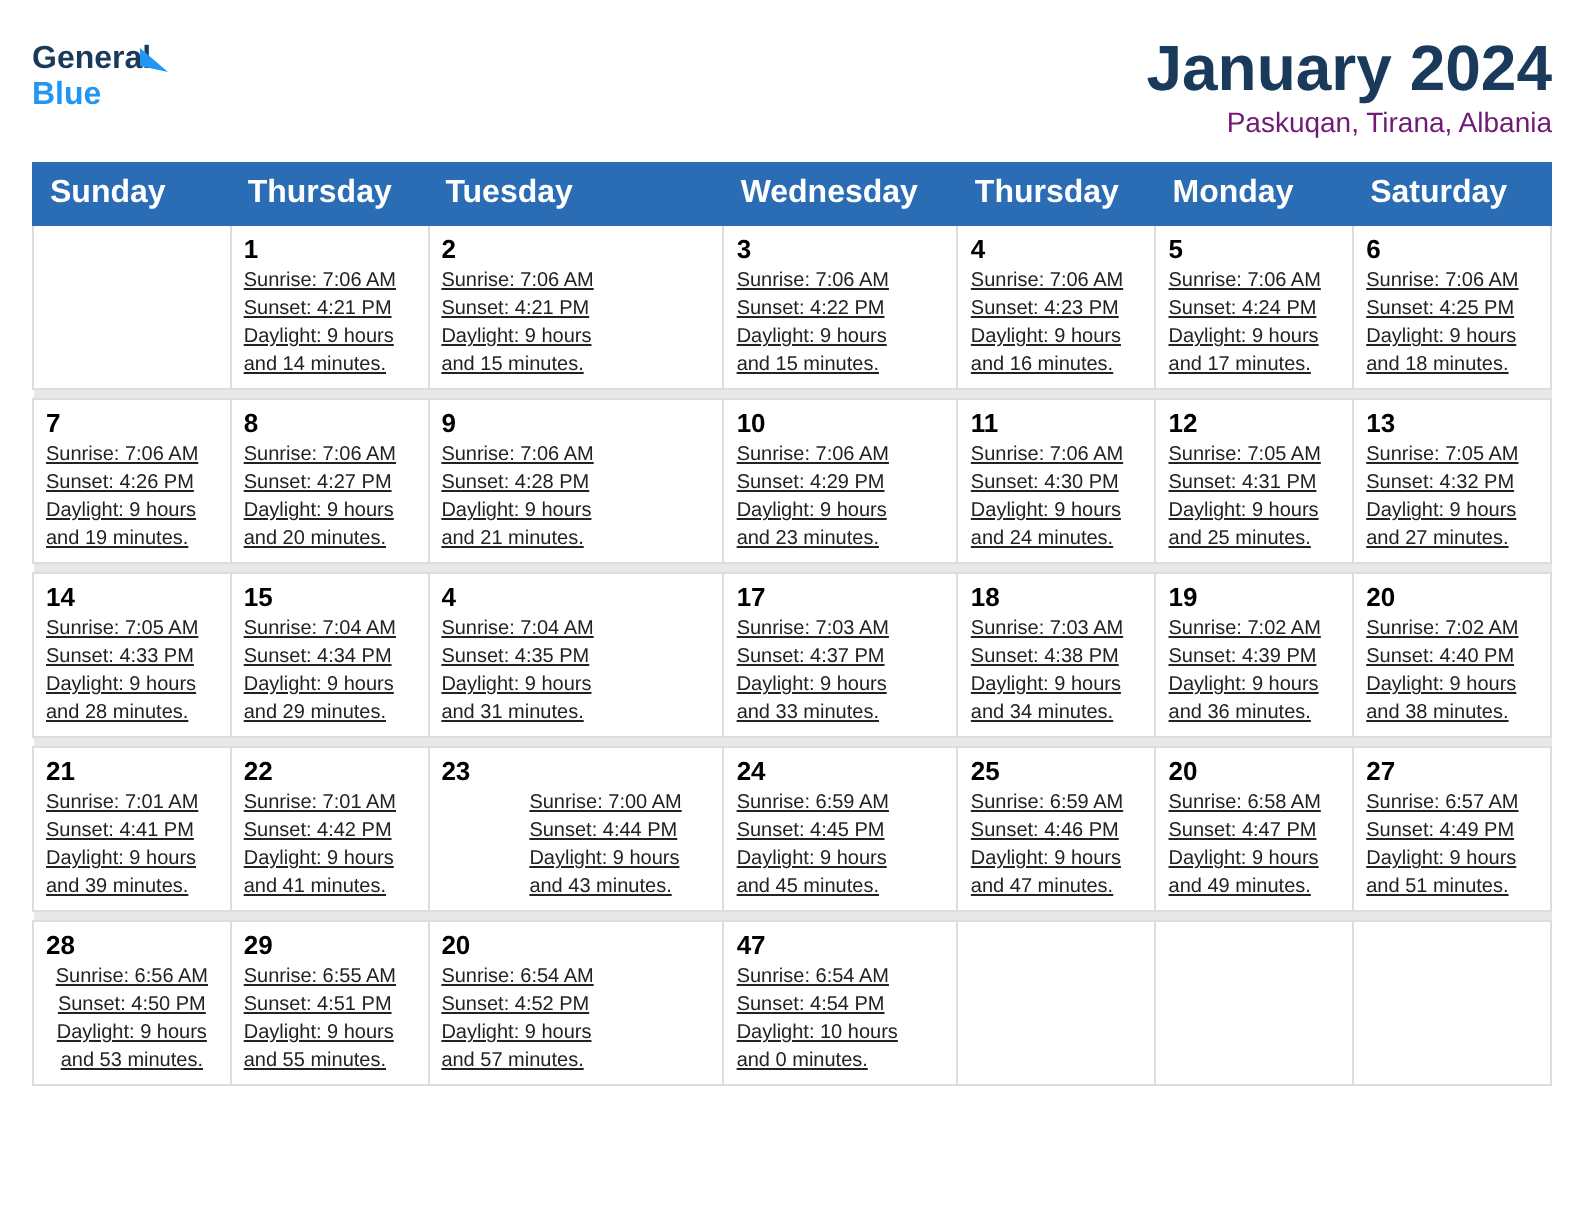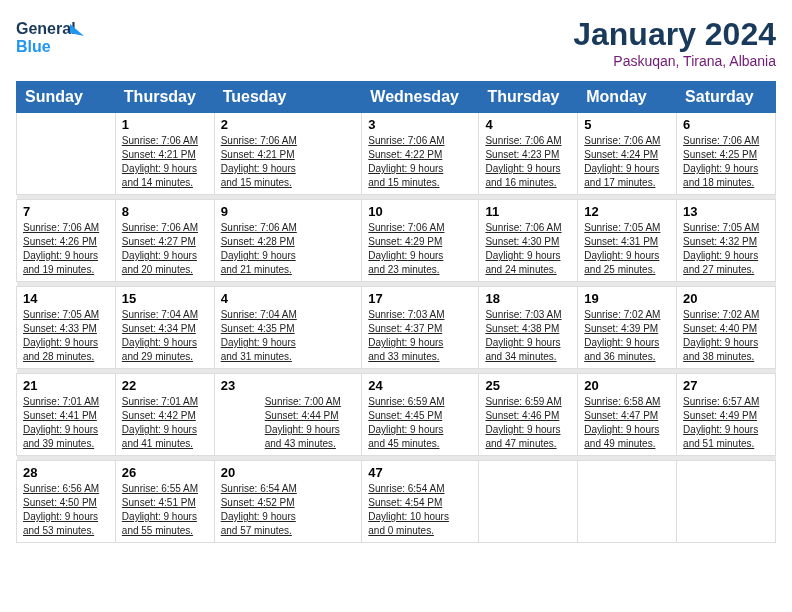--- a/index.html
+++ b/index.html
@@ -313,27 +313,27 @@
 Daylight: 9 hours
 and 51 minutes.</div>
         </td>
       </tr>
       <tr>
         <td colspan="7" style="padding: 2px; background-color: rgb(232, 232, 232); border: none;"></td>
       </tr>
       <tr class="week-row">
         <td>
           <span class="day-number">28</span>
-          <div class="day-info" style="white-space: pre-line;">Sunrise: 6:56 AM
+          <div class="day-info" style="white-space: pre-line; text-align: center;">Sunrise: 6:56 AM
 Sunset: 4:50 PM
 Daylight: 9 hours
 and 53 minutes.</div>
         </td>
         <td>
-          <span class="day-number">26</span>
+          <span class="day-number">29</span>
           <div class="day-info" style="white-space: pre-line;">Sunrise: 6:55 AM
 Sunset: 4:51 PM
 Daylight: 9 hours
 and 55 minutes.</div>
         </td>
         <td>
           <span class="day-number">20</span>
           <div class="day-info" style="white-space: pre-line;">Sunrise: 6:54 AM
 Sunset: 4:52 PM
 Daylight: 9 hours

